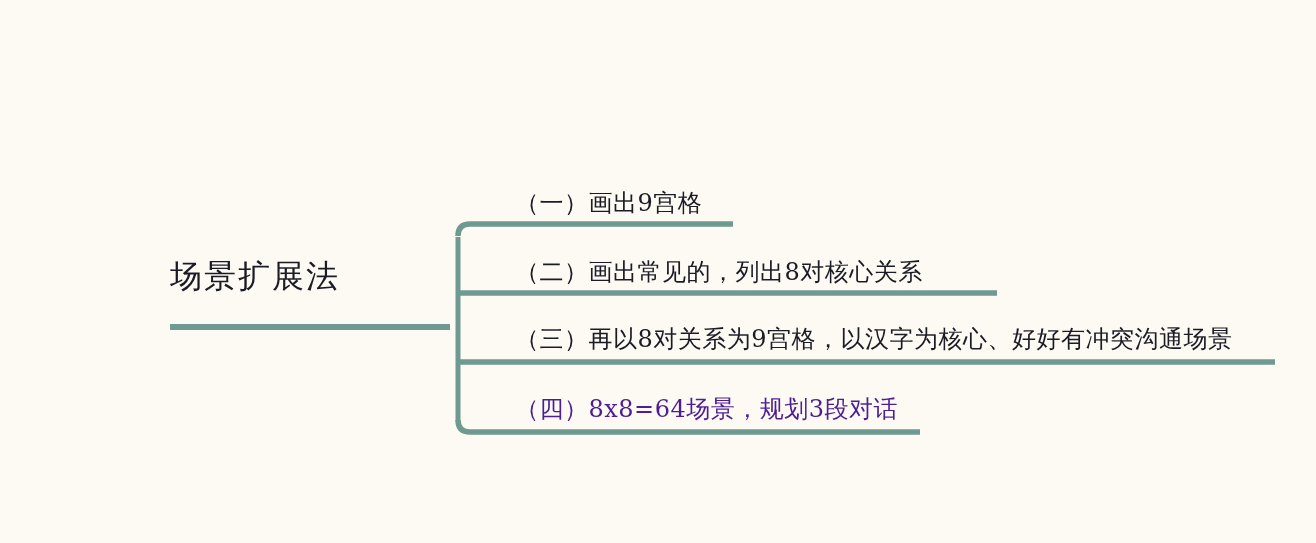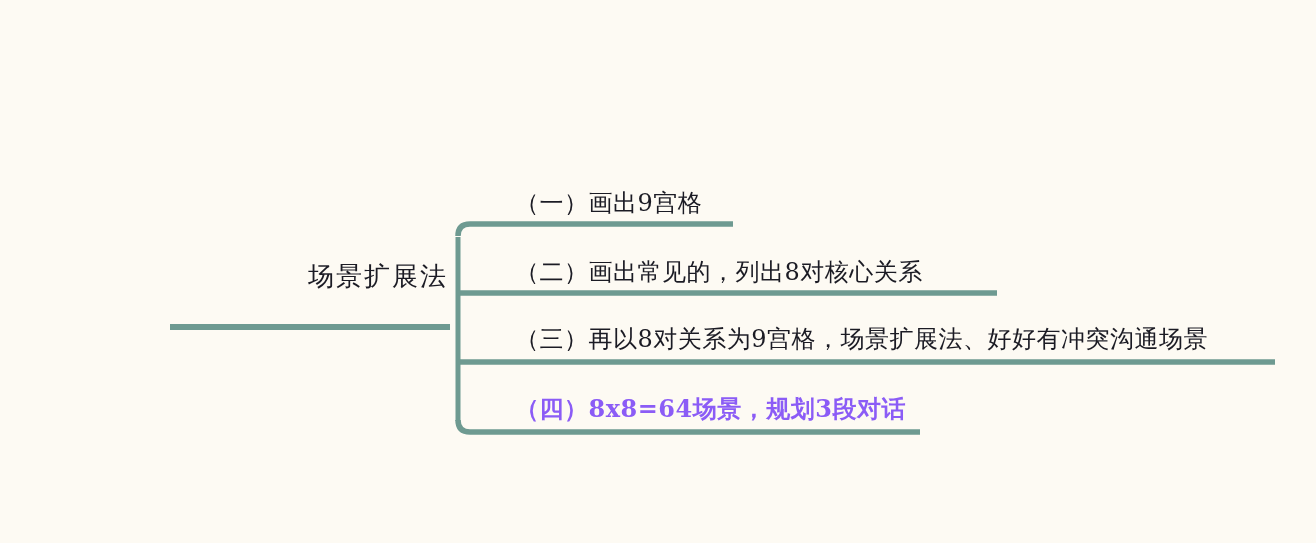--- a/index.html
+++ b/index.html
@@ -36,22 +36,22 @@
     left: 170px;
     top: 252px;
     width: 278px;
     height: 76px;
   }
   #root-label {
     position: absolute;
     left: 0;
     top: 0;
     width: 278px;
-    text-align: right;
-    font-size: 26px;
+    text-align: left;
+    font-size: 32px;
     line-height: 48px;
     letter-spacing: 2px;
     color: #1b1b24;
     white-space: nowrap;
   }
   
   .branch-node {
     position: absolute;
     height: 52px;
   }
@@ -98,20 +98,20 @@
 
   <div class="branch-node" id="branch-node-0">
     <div class="branch-label" style="color: rgb(27, 27, 36);">（一）画出9宫格</div>
   </div>
 
   <div class="branch-node" id="branch-node-1">
     <div class="branch-label" style="color: rgb(27, 27, 36);">（二）画出常见的，列出8对核心关系</div>
   </div>
 
   <div class="branch-node" id="branch-node-2">
-    <div class="branch-label" style="color: rgb(27, 27, 36);">（三）再以8对关系为9宫格，场景扩展法、好好有冲突沟通场景</div>
+    <div class="branch-label" style="color: rgb(27, 27, 36);">（三）再以8对关系为9宫格，以汉字为核心、好好有冲突沟通场景</div>
   </div>
 
   <div class="branch-node" id="branch-node-3">
-    <div class="branch-label" style="color: #8b5cf6; font-weight: bold;">（四）8x8=64场景，规划3段对话</div>
+    <div class="branch-label" style="color: #4c1d95;">（四）8x8=64场景，规划3段对话</div>
   </div>
 
 </div>
 
 </body></html>

